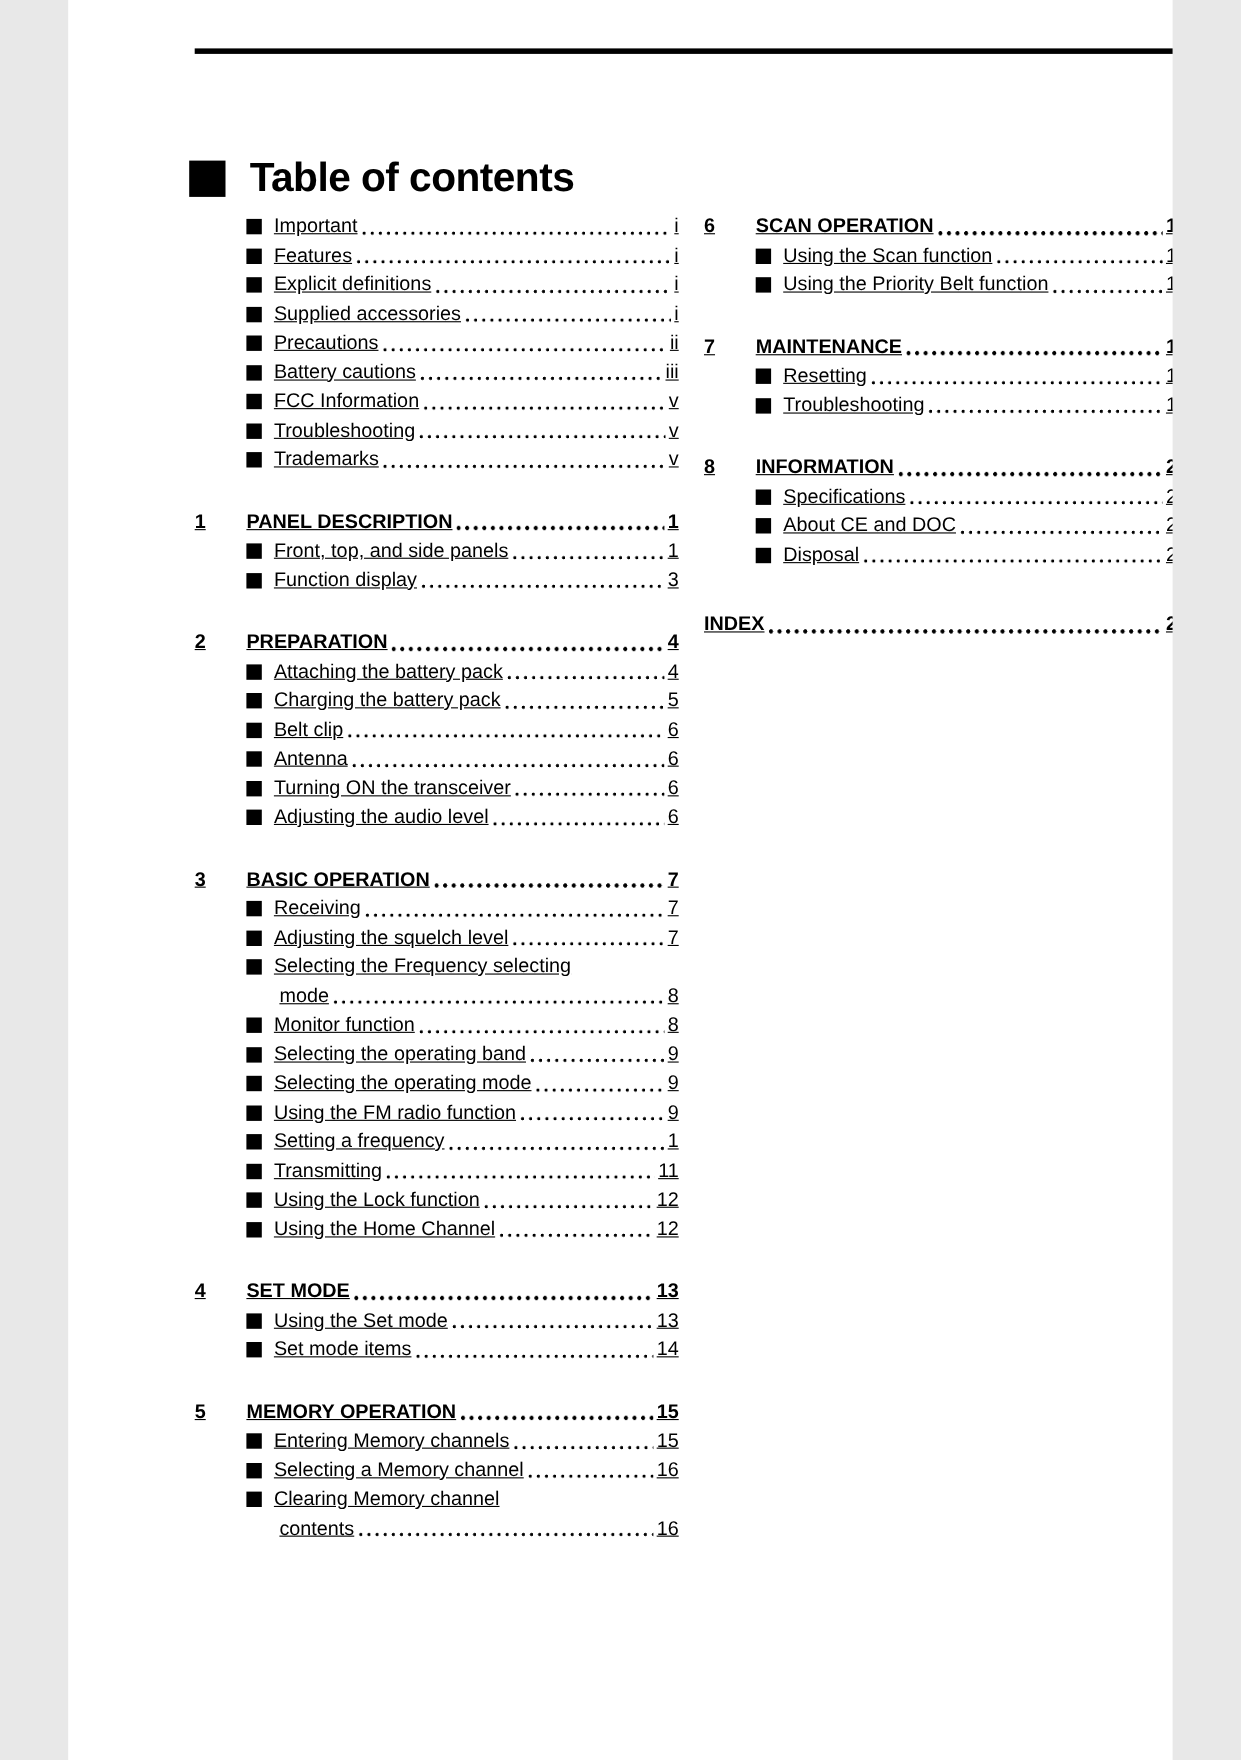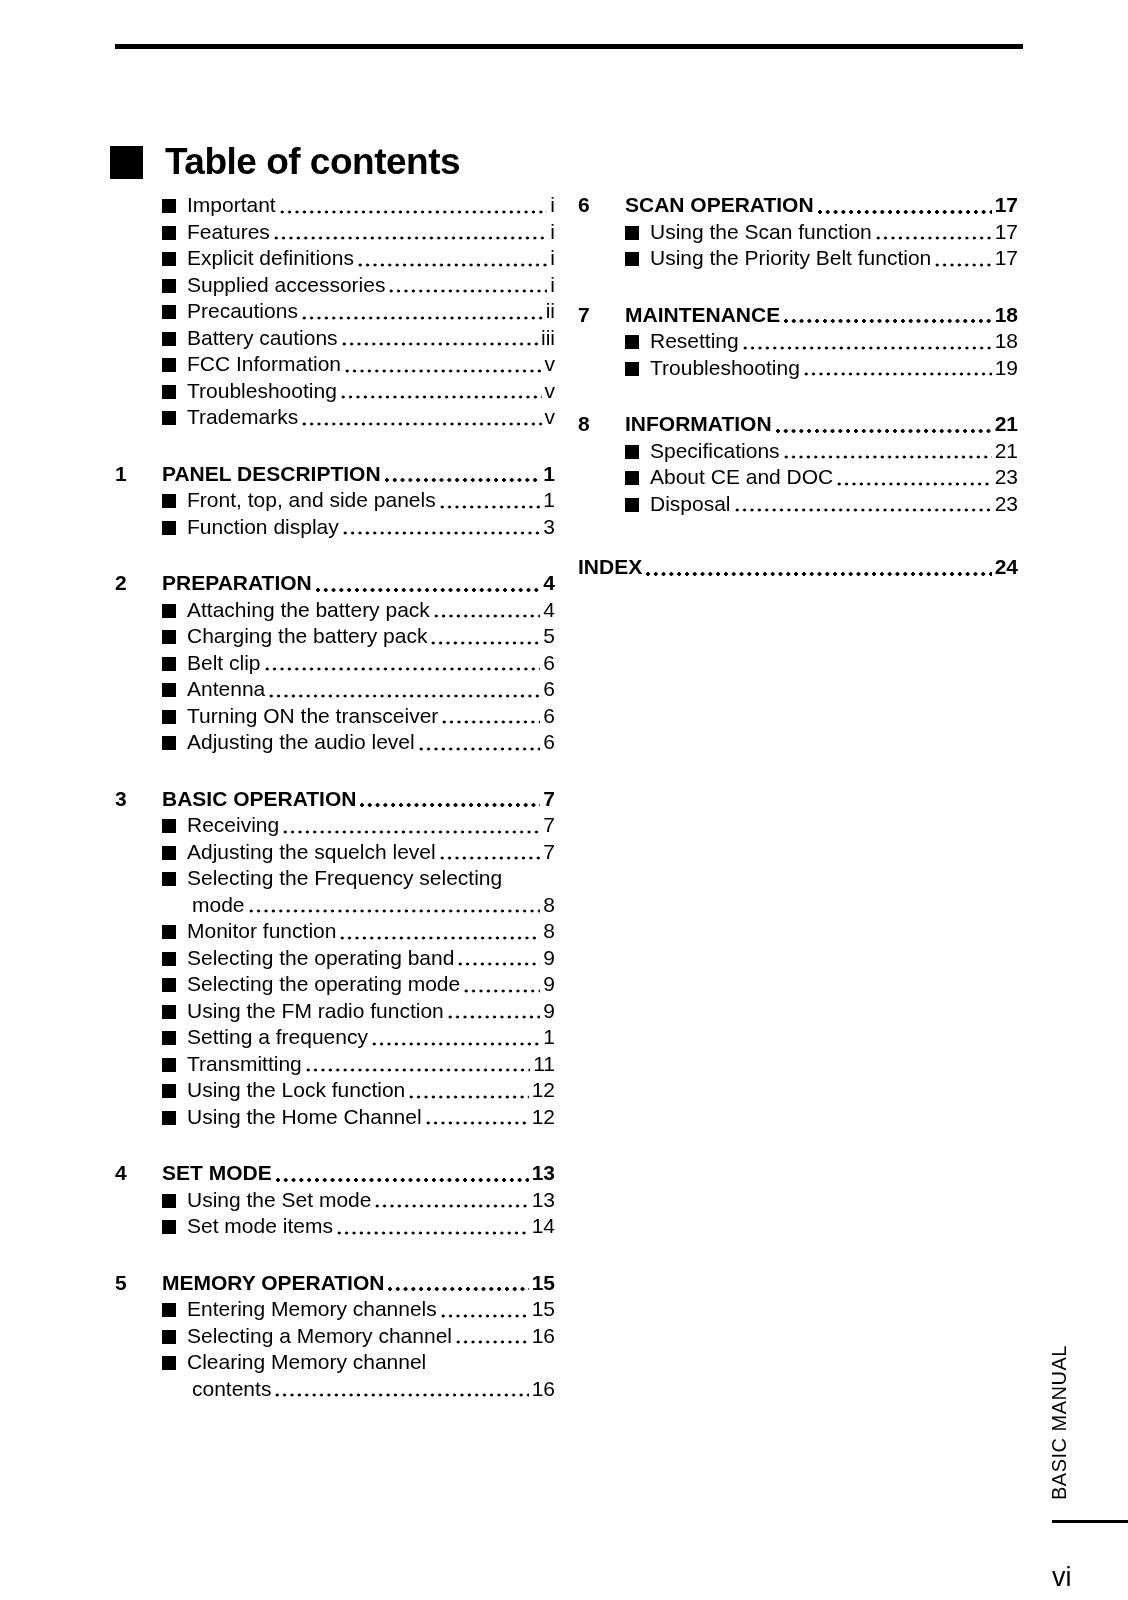--- a/index.html
+++ b/index.html
@@ -1,36 +1,36 @@
 <!DOCTYPE html>
 <html><head>
 <meta charset="utf-8">
 <style>
   html,body { margin:0; padding:0; background:#e8e8e8; }
   .page {
-    position:relative; width:1128px; height:1600px; margin:0 auto;
+    position:relative; width:1004px; height:1600px; margin:0 auto;
     background:#ffffff; color:#000;
     font-family:"Liberation Sans", sans-serif;
     overflow:hidden;
   }
   .top-rule { position:absolute; left:115px; top:44px; width:908px; height:5px; background:#000; }
 
   .title-row { position:absolute; left:110px; top:141px; display:flex; align-items:center; }
   .title-square { width:33px; height:33px; background:#000; flex:none; }
   .page-title { margin:0 0 0 22px; font-size:37px; font-weight:700; letter-spacing:-0.5px; white-space:nowrap; }
 
   .col { position:absolute; top:192px; }
   #col-left  { left:115px; width:440px; }
   #col-right { left:578px; width:440px; }
 
   .section { margin-top:30px; }
   .section:first-child { margin-top:0; }
   .section.flush { margin-top:37px; }
 
-  .row { display:flex; align-items:baseline; font-size:21px; line-height:26.5px; }
+  .row { display:flex; align-items:baseline; font-size:18px; line-height:26.5px;text-decoration:underline; }
   .num { flex:0 0 47px; font-weight:700; }
   .row.heading .label, .row.heading .pg { font-weight:700; }
   .row.item { padding-left:47px; }
   .row.cont { padding-left:77px; }
   .section.front .row.item { padding-left:47px; }
 
   .sq { flex:none; width:14px; height:14px; background:#000; align-self:center; transform:translateY(1px); margin-right:11px; }
   .label { white-space:nowrap; }
   .pg { flex:none; white-space:nowrap; }
 

